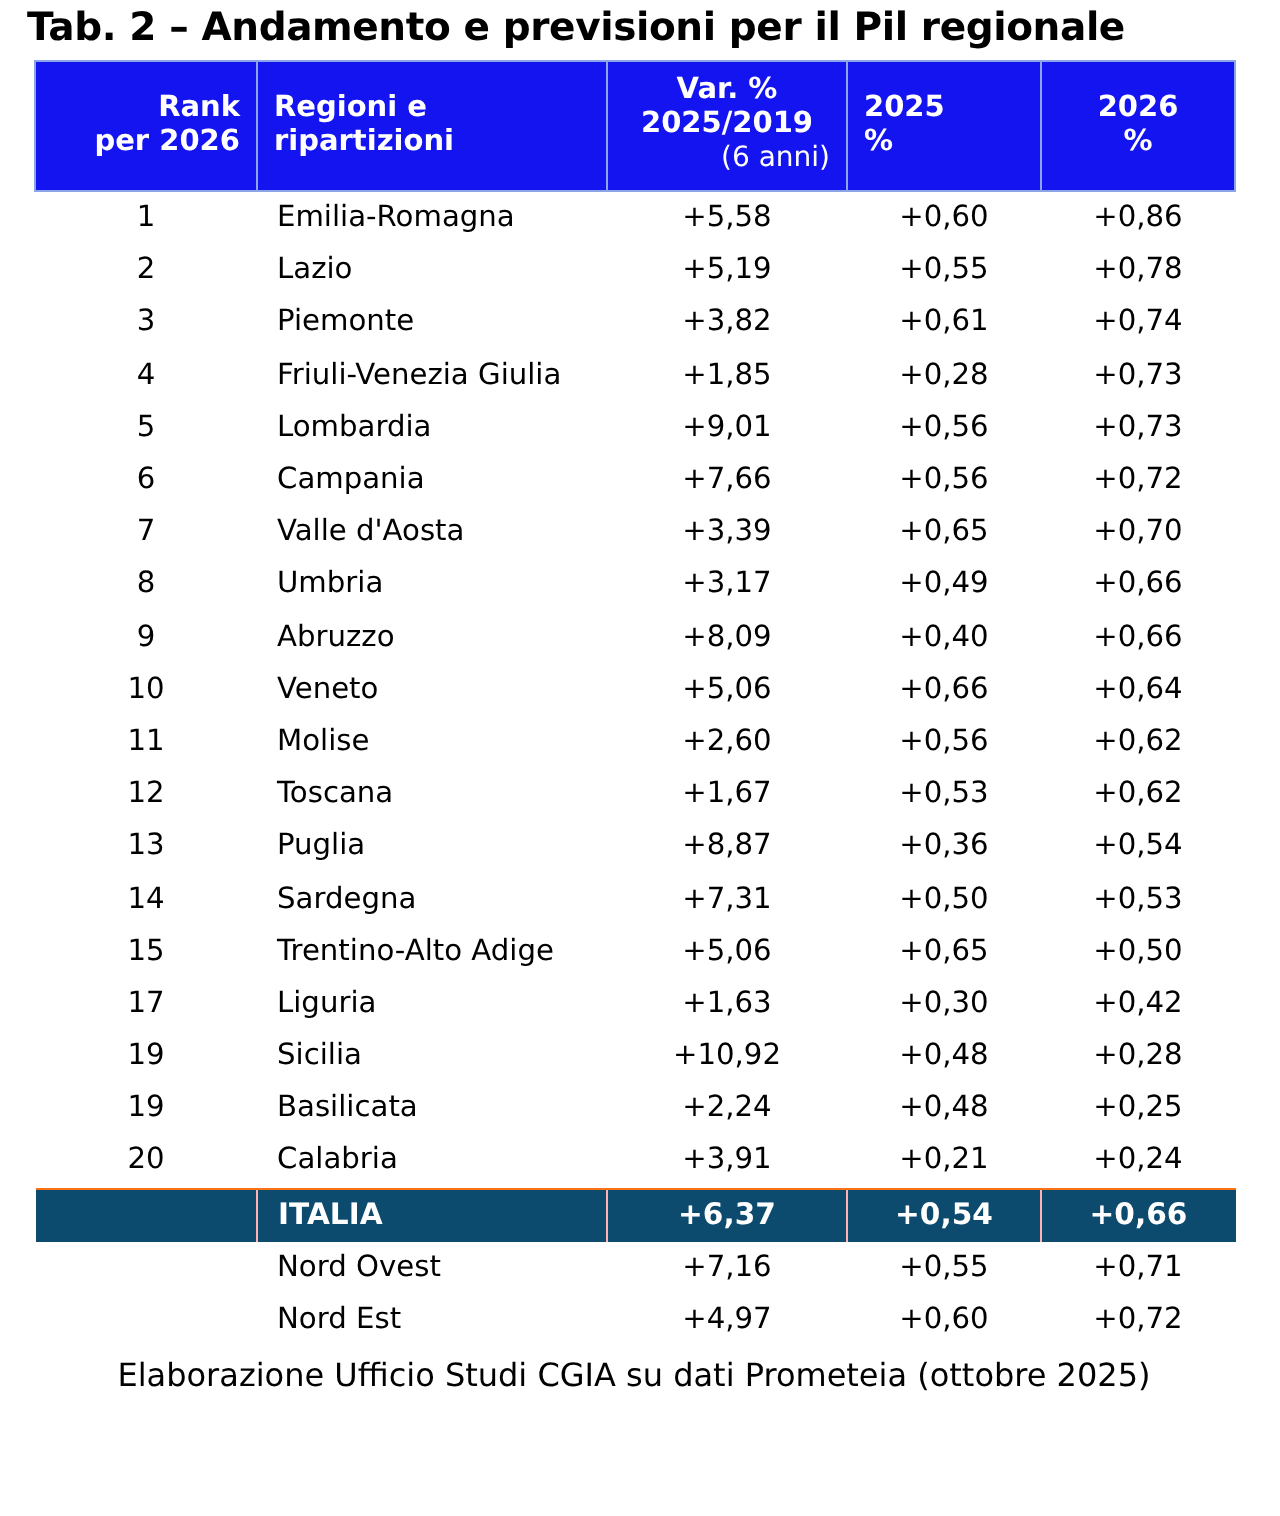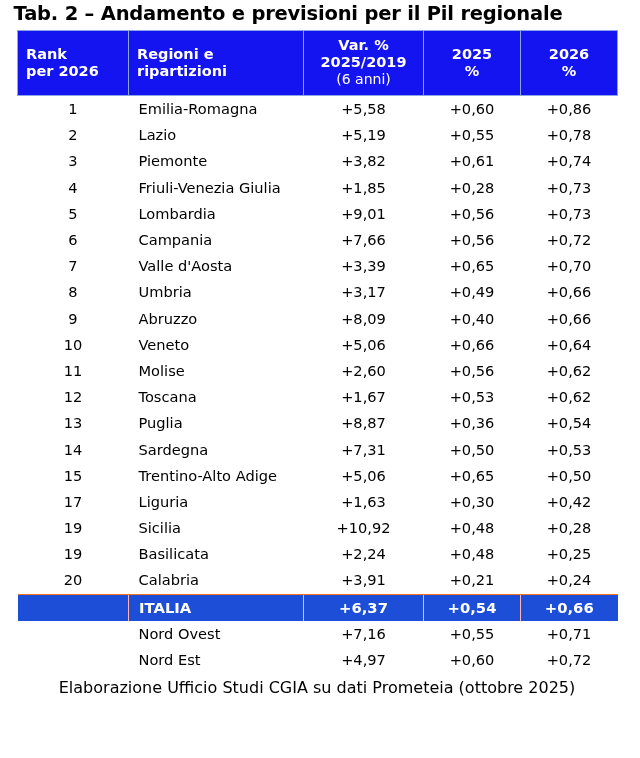--- a/index.html
+++ b/index.html
@@ -57,55 +57,56 @@
     color: #ffffff;
     font-size: 14.5px;
     font-weight: bold;
     line-height: 17px;
     padding: 6px 8px 7px 8px;
     border: 1px solid #8aa6e8;
     vertical-align: middle;
     box-sizing: border-box;
     height: 64px;
   }
-  th.h-rank   { text-align: left; color: #ffff00; }
+  th.h-rank   { text-align: right; color: #ffff00; }
   th.h-reg    { text-align: left;   color: #ffffff; padding-left: 10px; }
   th.h-var    { text-align: center; color: #ffffff; }
-  th.h-y25    { text-align: center; color: #ffffff; }
+  th.h-y25    { text-align: left; color: #ffffff; }
   th.h-y26    { text-align: center; color: #ffff00; }
 
   th .sub {
     display: block;
     font-weight: bold;
   }
   th .small {
     display: block;
     font-weight: normal;
     font-size: 14px;
+    text-align: right;
   }
 
   
   tbody td {
     font-size: 14.6px;
     line-height: 16px;
     padding: 5.1px 0 5.1px 0;
     border: none;
     background: #ffffff;
     color: #000000;
     vertical-align: middle;
     height: 25px;
     box-sizing: border-box;
   }
   td.rank { text-align: center; }
   td.reg  { text-align: left; padding-left: 10px; }
   td.num  { text-align: center; }
 
   
   tr.italia td {
-    background: #1d4ed8;
+    background: #0c4a6e;
     color: #ffffff;
     font-weight: bold;
     font-size: 14.8px;
     height: 27px;
     border-left: 1px solid #ffb3b3;
     border-right: 1px solid #ffb3b3;
   }
   tr.italia td.rank { border-left: none; }
   tr.italia td.y26  { border-right: none; }
 

